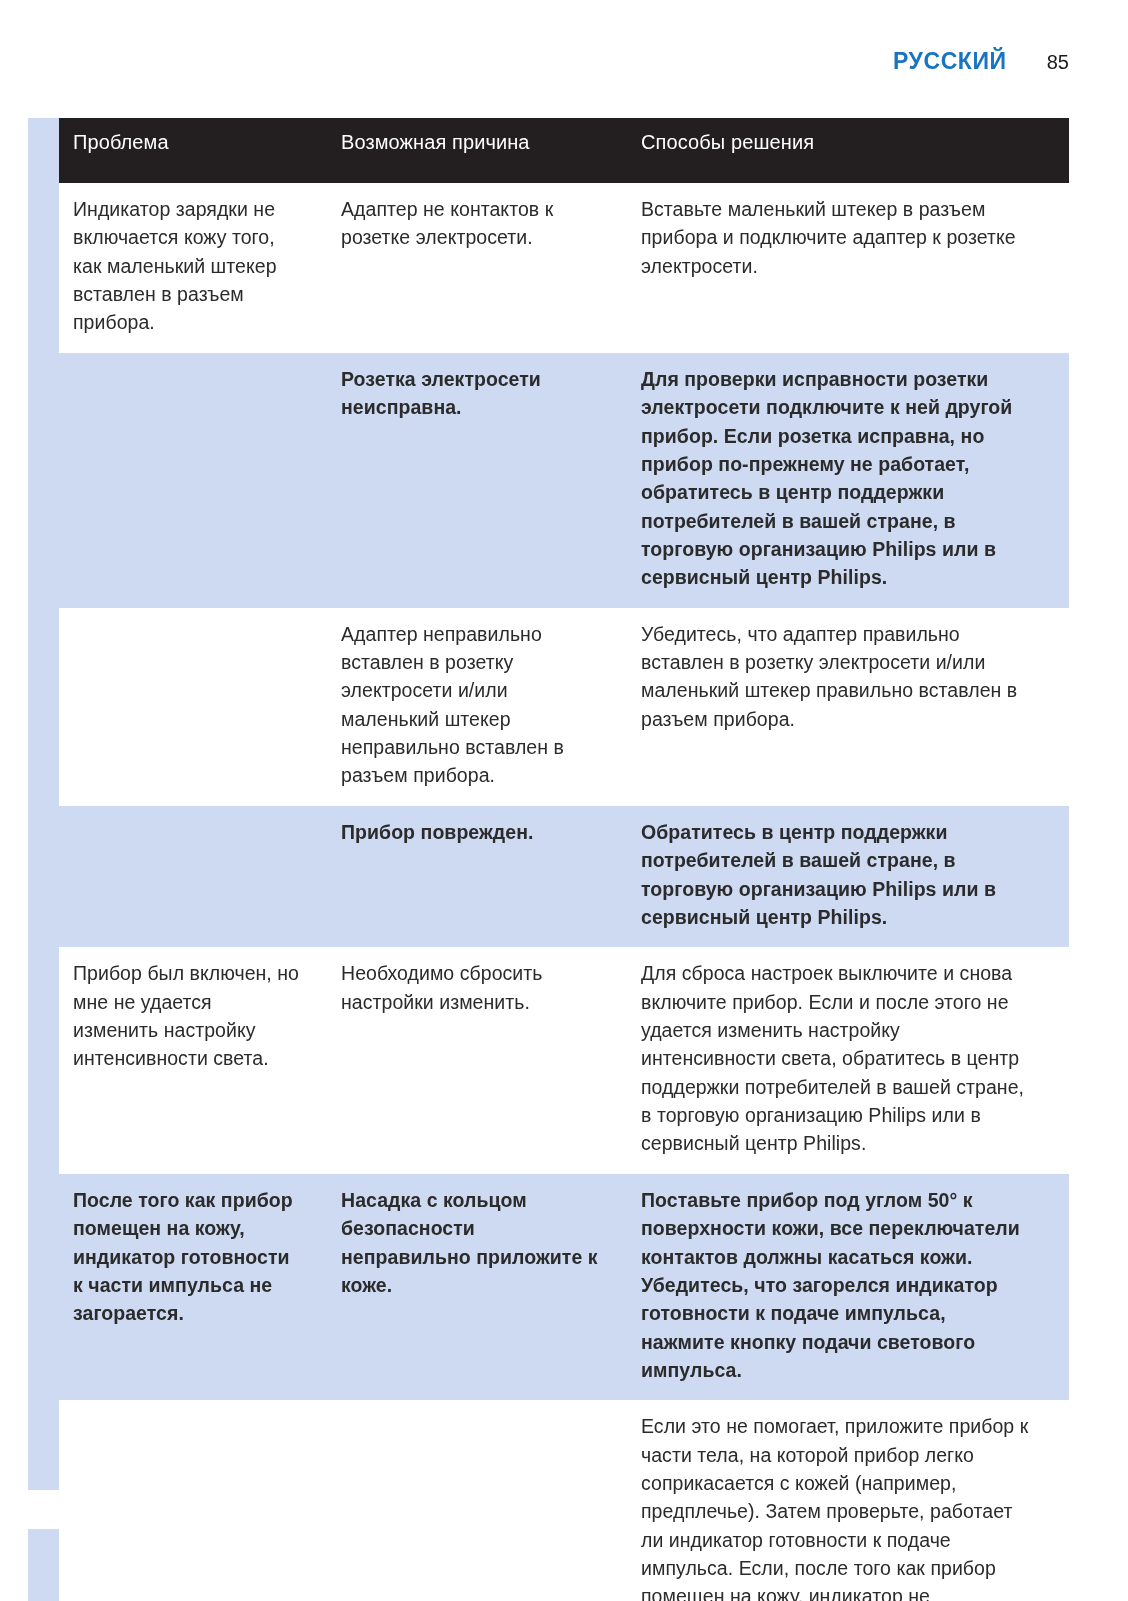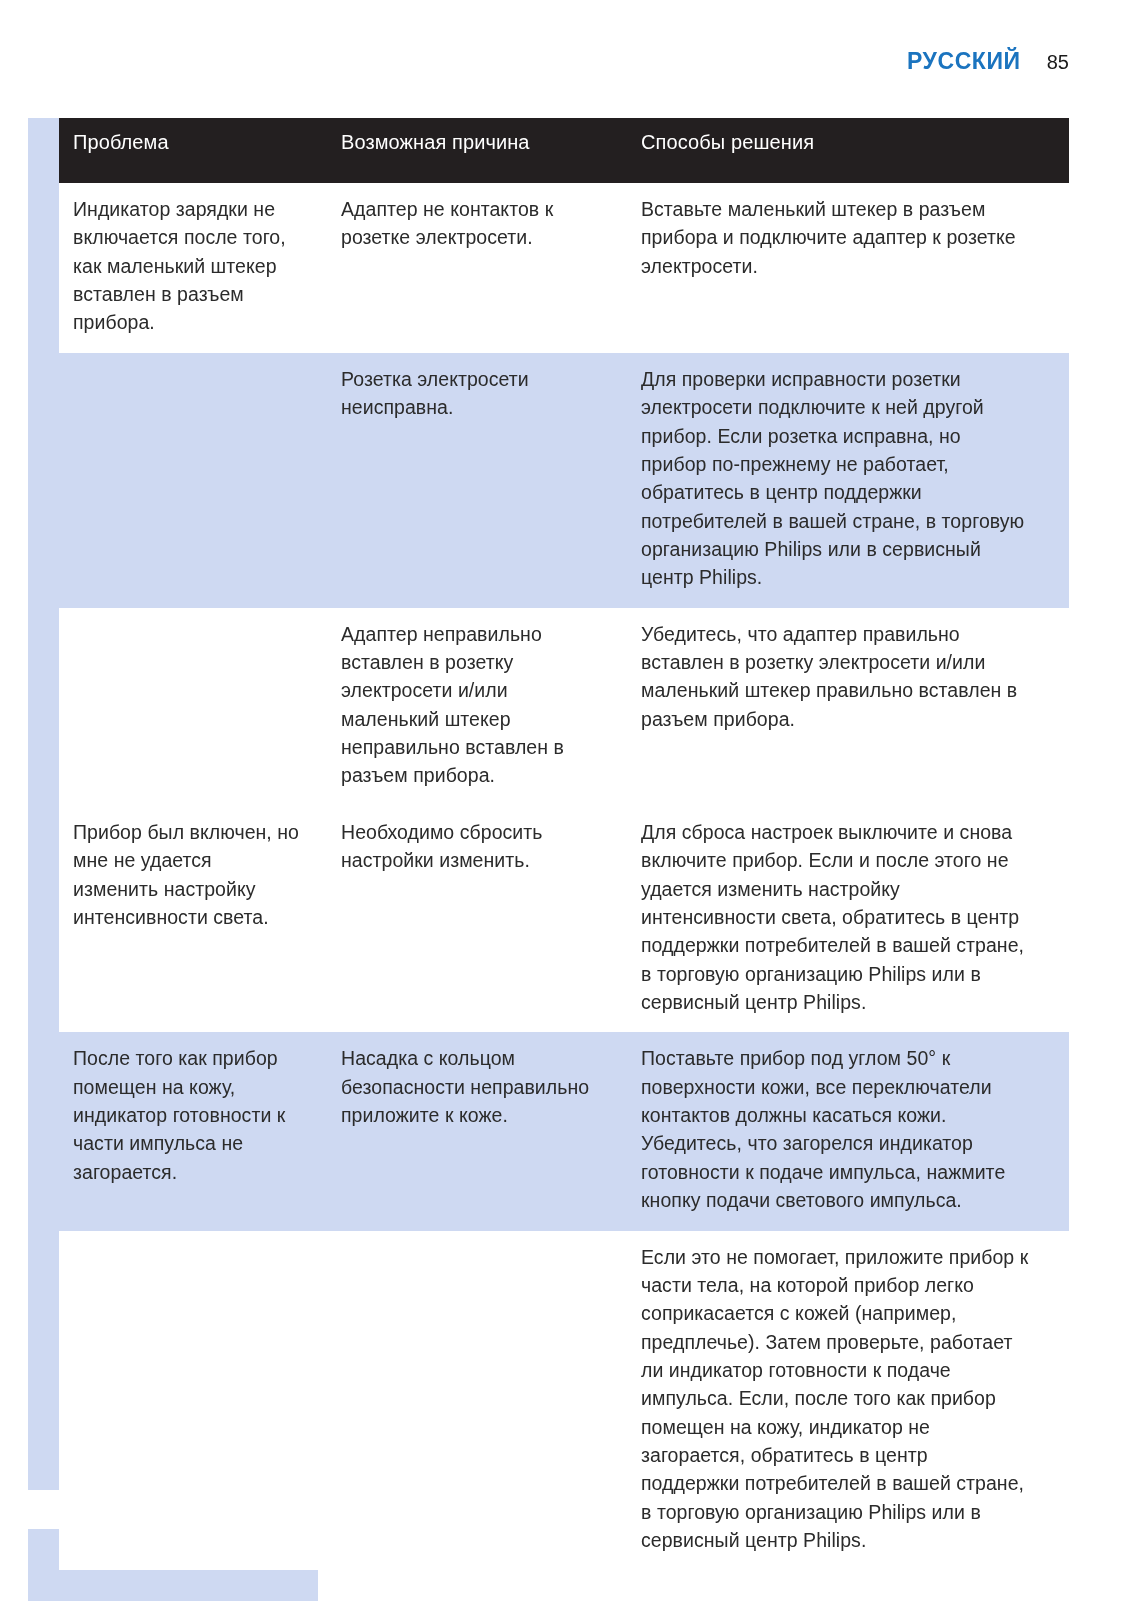--- a/index.html
+++ b/index.html
@@ -43,21 +43,21 @@
     background: #ced9f2;
   }
 
   
   #running-head {
     position: absolute;
     top: 48px;
     right: 59px;
     display: flex;
     align-items: baseline;
-    gap: 26px;
+    gap: 40px;
   }
   #lang-label {
     font-size: 23px;
     font-weight: bold;
     letter-spacing: 0.6px;
     color: #1b74bf;
   }
   #page-number {
     font-size: 20px;
     font-weight: normal;
@@ -95,21 +95,21 @@
     line-height: 1.455;
     color: #2b2b2b;
     padding: 12px 26px 16px 14px;
     letter-spacing: 0.05px;
   }
   #troubleshooting-table tbody td.col-solution {
     padding-right: 38px;
   }
 
   #troubleshooting-table tbody tr.shade-white td { background: #ffffff; }
-  #troubleshooting-table tbody tr.shade-blue  td { background: #ced9f2; }
+  #troubleshooting-table tbody tr.shade-blue  td { background: #ced9f2; font-weight: bold; }
 
   
   #troubleshooting-table tbody td:empty::after {
     content: "";
     display: inline-block;
   }
 </style>
 </head>
 <body>
 
@@ -131,33 +131,38 @@
     </colgroup>
     <thead>
       <tr>
         <th>Проблема</th>
         <th>Возможная причина</th>
         <th>Способы решения</th>
       </tr>
     </thead>
     <tbody id="table-body">
         <tr class="shade-white">
-          <td class="col-problem">Индикатор зарядки не включается после того, как маленький штекер вставлен в разъем прибора.</td>
+          <td class="col-problem">Индикатор зарядки не включается кожу того, как маленький штекер вставлен в разъем прибора.</td>
           <td class="col-cause">Адаптер не контактов к розетке электросети.</td>
           <td class="col-solution">Вставьте маленький штекер в разъем прибора и подключите адаптер к розетке электросети.</td>
         </tr>
         <tr class="shade-blue">
           <td class="col-problem"></td>
           <td class="col-cause">Розетка электросети неисправна.</td>
           <td class="col-solution">Для проверки исправности розетки электросети подключите к ней другой прибор. Если розетка исправна, но прибор по-прежнему не работает, обратитесь в центр поддержки потребителей в вашей стране, в торговую организацию Philips или в сервисный центр Philips.</td>
         </tr>
         <tr class="shade-white">
           <td class="col-problem"></td>
           <td class="col-cause">Адаптер неправильно вставлен в розетку электросети и/или маленький штекер неправильно вставлен в разъем прибора.</td>
           <td class="col-solution">Убедитесь, что адаптер правильно вставлен в розетку электросети и/или маленький штекер правильно вставлен в разъем прибора.</td>
+        </tr>
+        <tr class="shade-blue">
+          <td class="col-problem"></td>
+          <td class="col-cause">Прибор поврежден.</td>
+          <td class="col-solution">Обратитесь в центр поддержки потребителей в вашей стране, в торговую организацию Philips или в сервисный центр Philips.</td>
         </tr>
         <tr class="shade-white">
           <td class="col-problem">Прибор был включен, но мне не удается изменить настройку интенсивности света.</td>
           <td class="col-cause">Необходимо сбросить настройки изменить.</td>
           <td class="col-solution">Для сброса настроек выключите и снова включите прибор. Если и после этого не удается изменить настройку интенсивности света, обратитесь в центр поддержки потребителей в вашей стране, в торговую организацию Philips или в сервисный центр Philips.</td>
         </tr>
         <tr class="shade-blue">
           <td class="col-problem">После того как прибор помещен на кожу, индикатор готовности к части импульса не загорается.</td>
           <td class="col-cause">Насадка с кольцом безопасности неправильно приложите к коже.</td>
           <td class="col-solution">Поставьте прибор под углом 50° к поверхности кожи, все переключатели контактов должны касаться кожи. Убедитесь, что загорелся индикатор готовности к подаче импульса, нажмите кнопку подачи светового импульса.</td>

